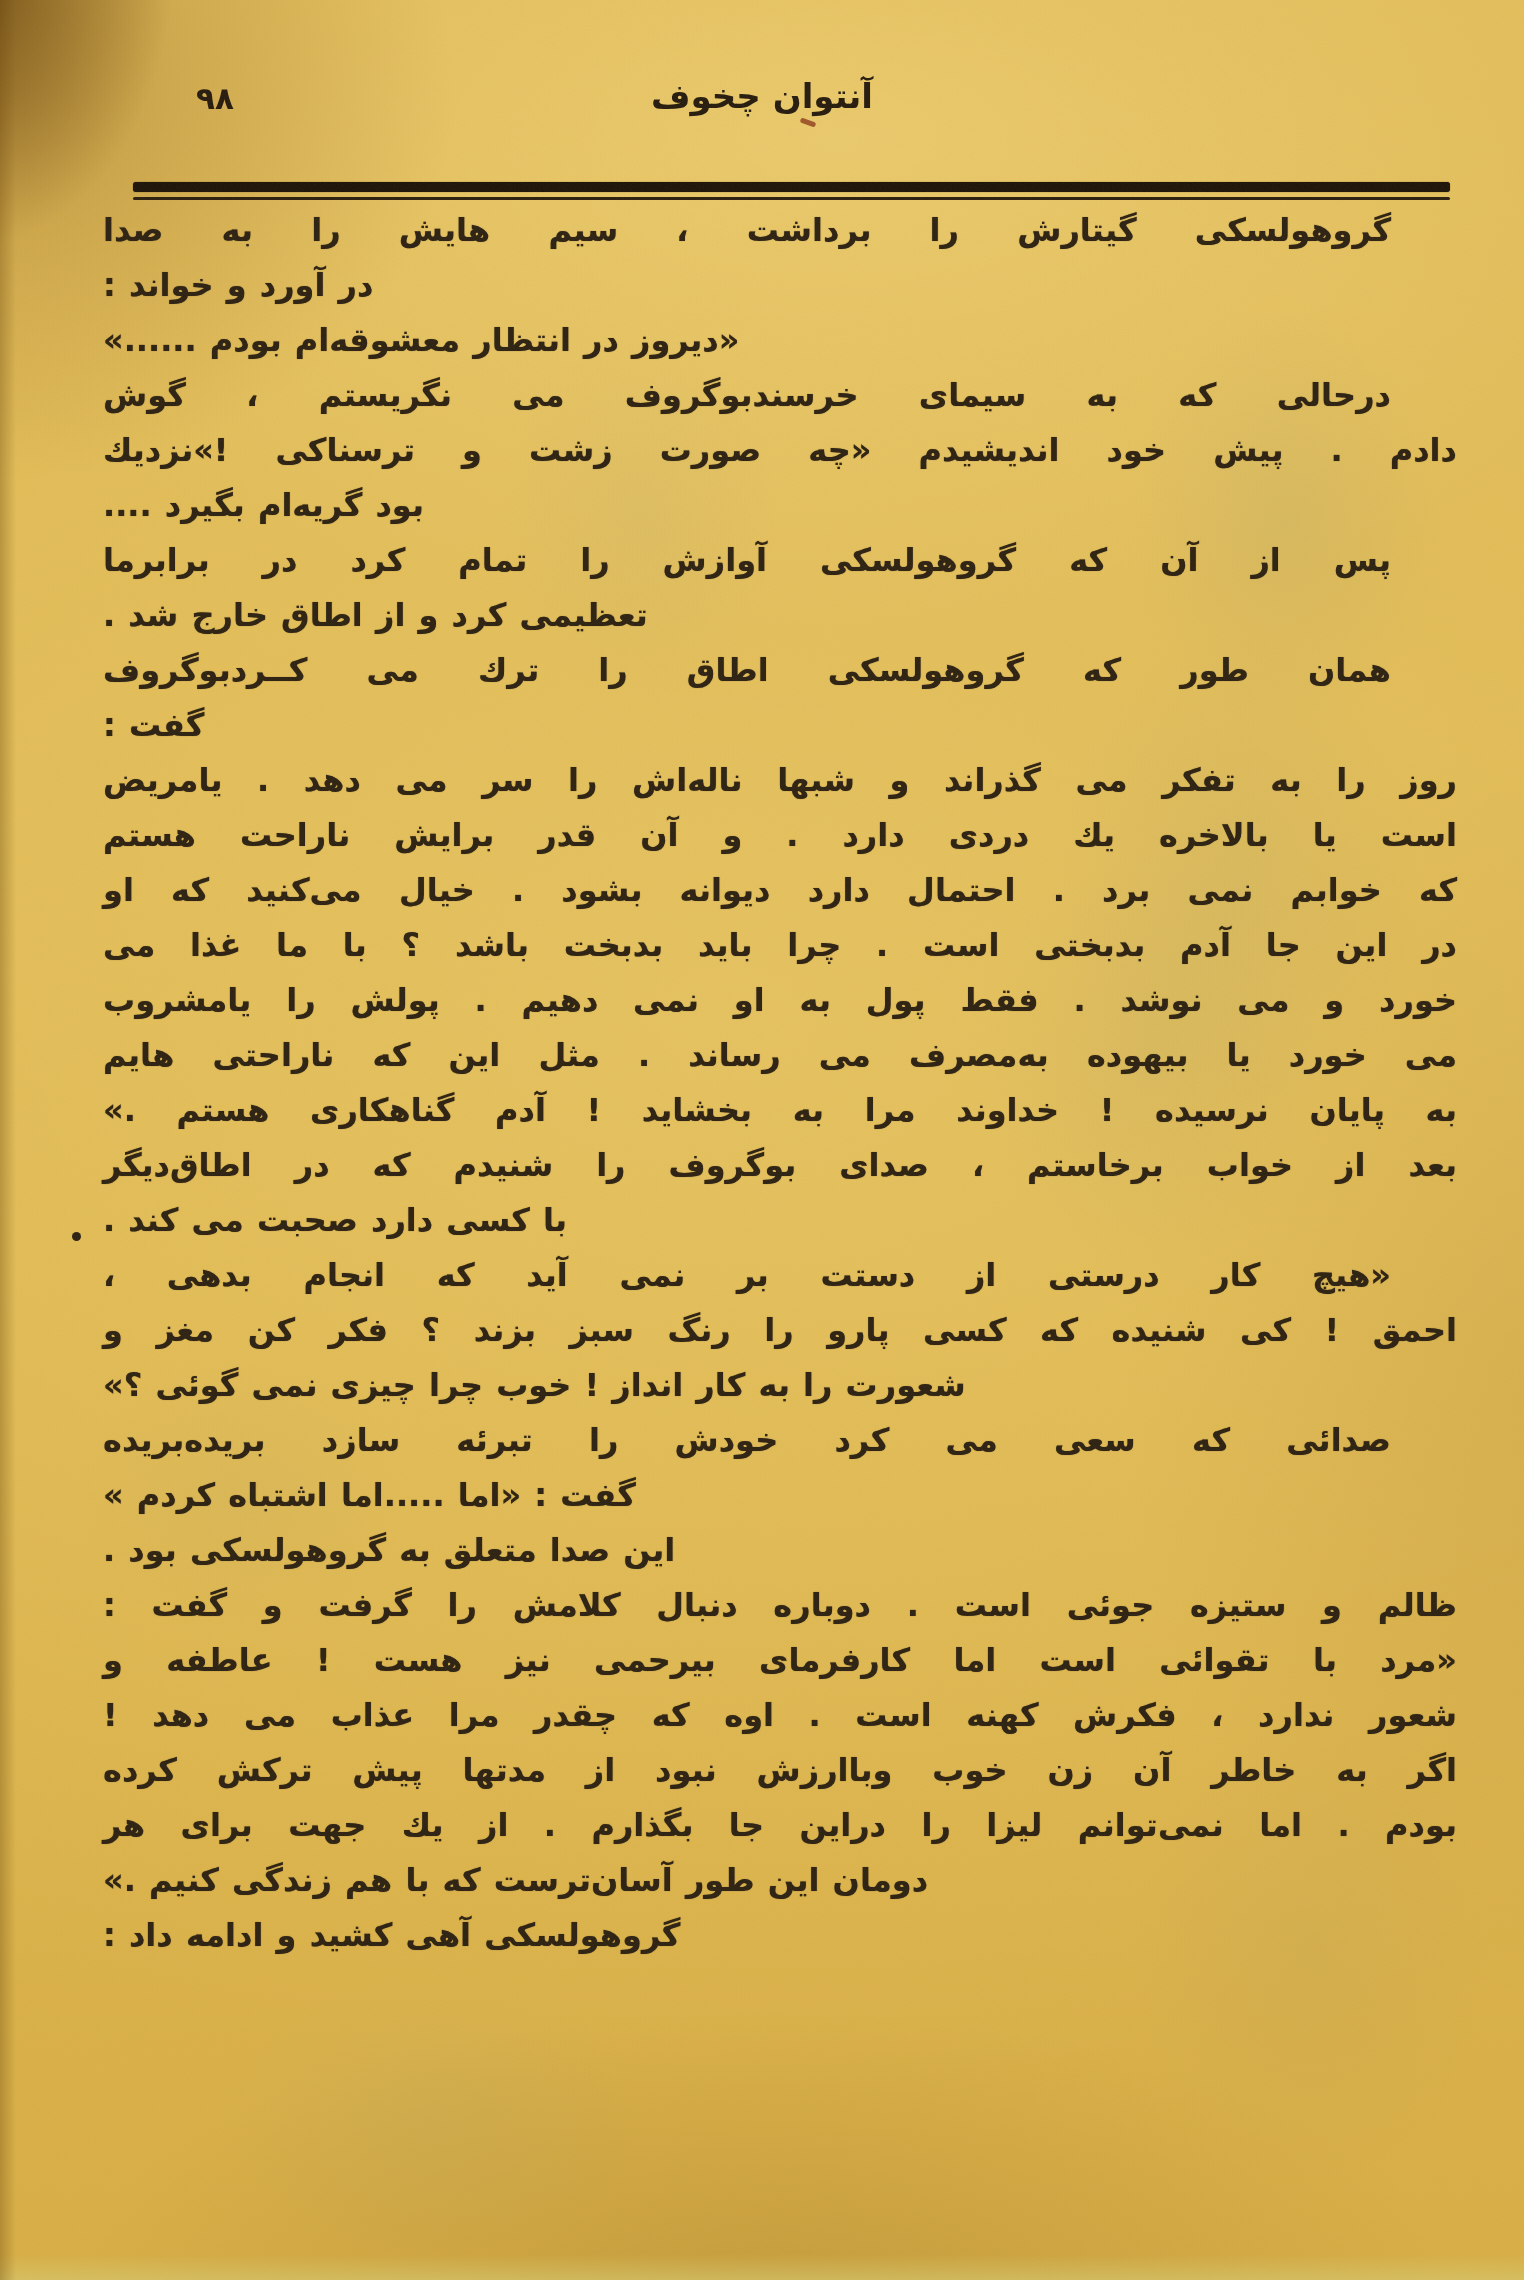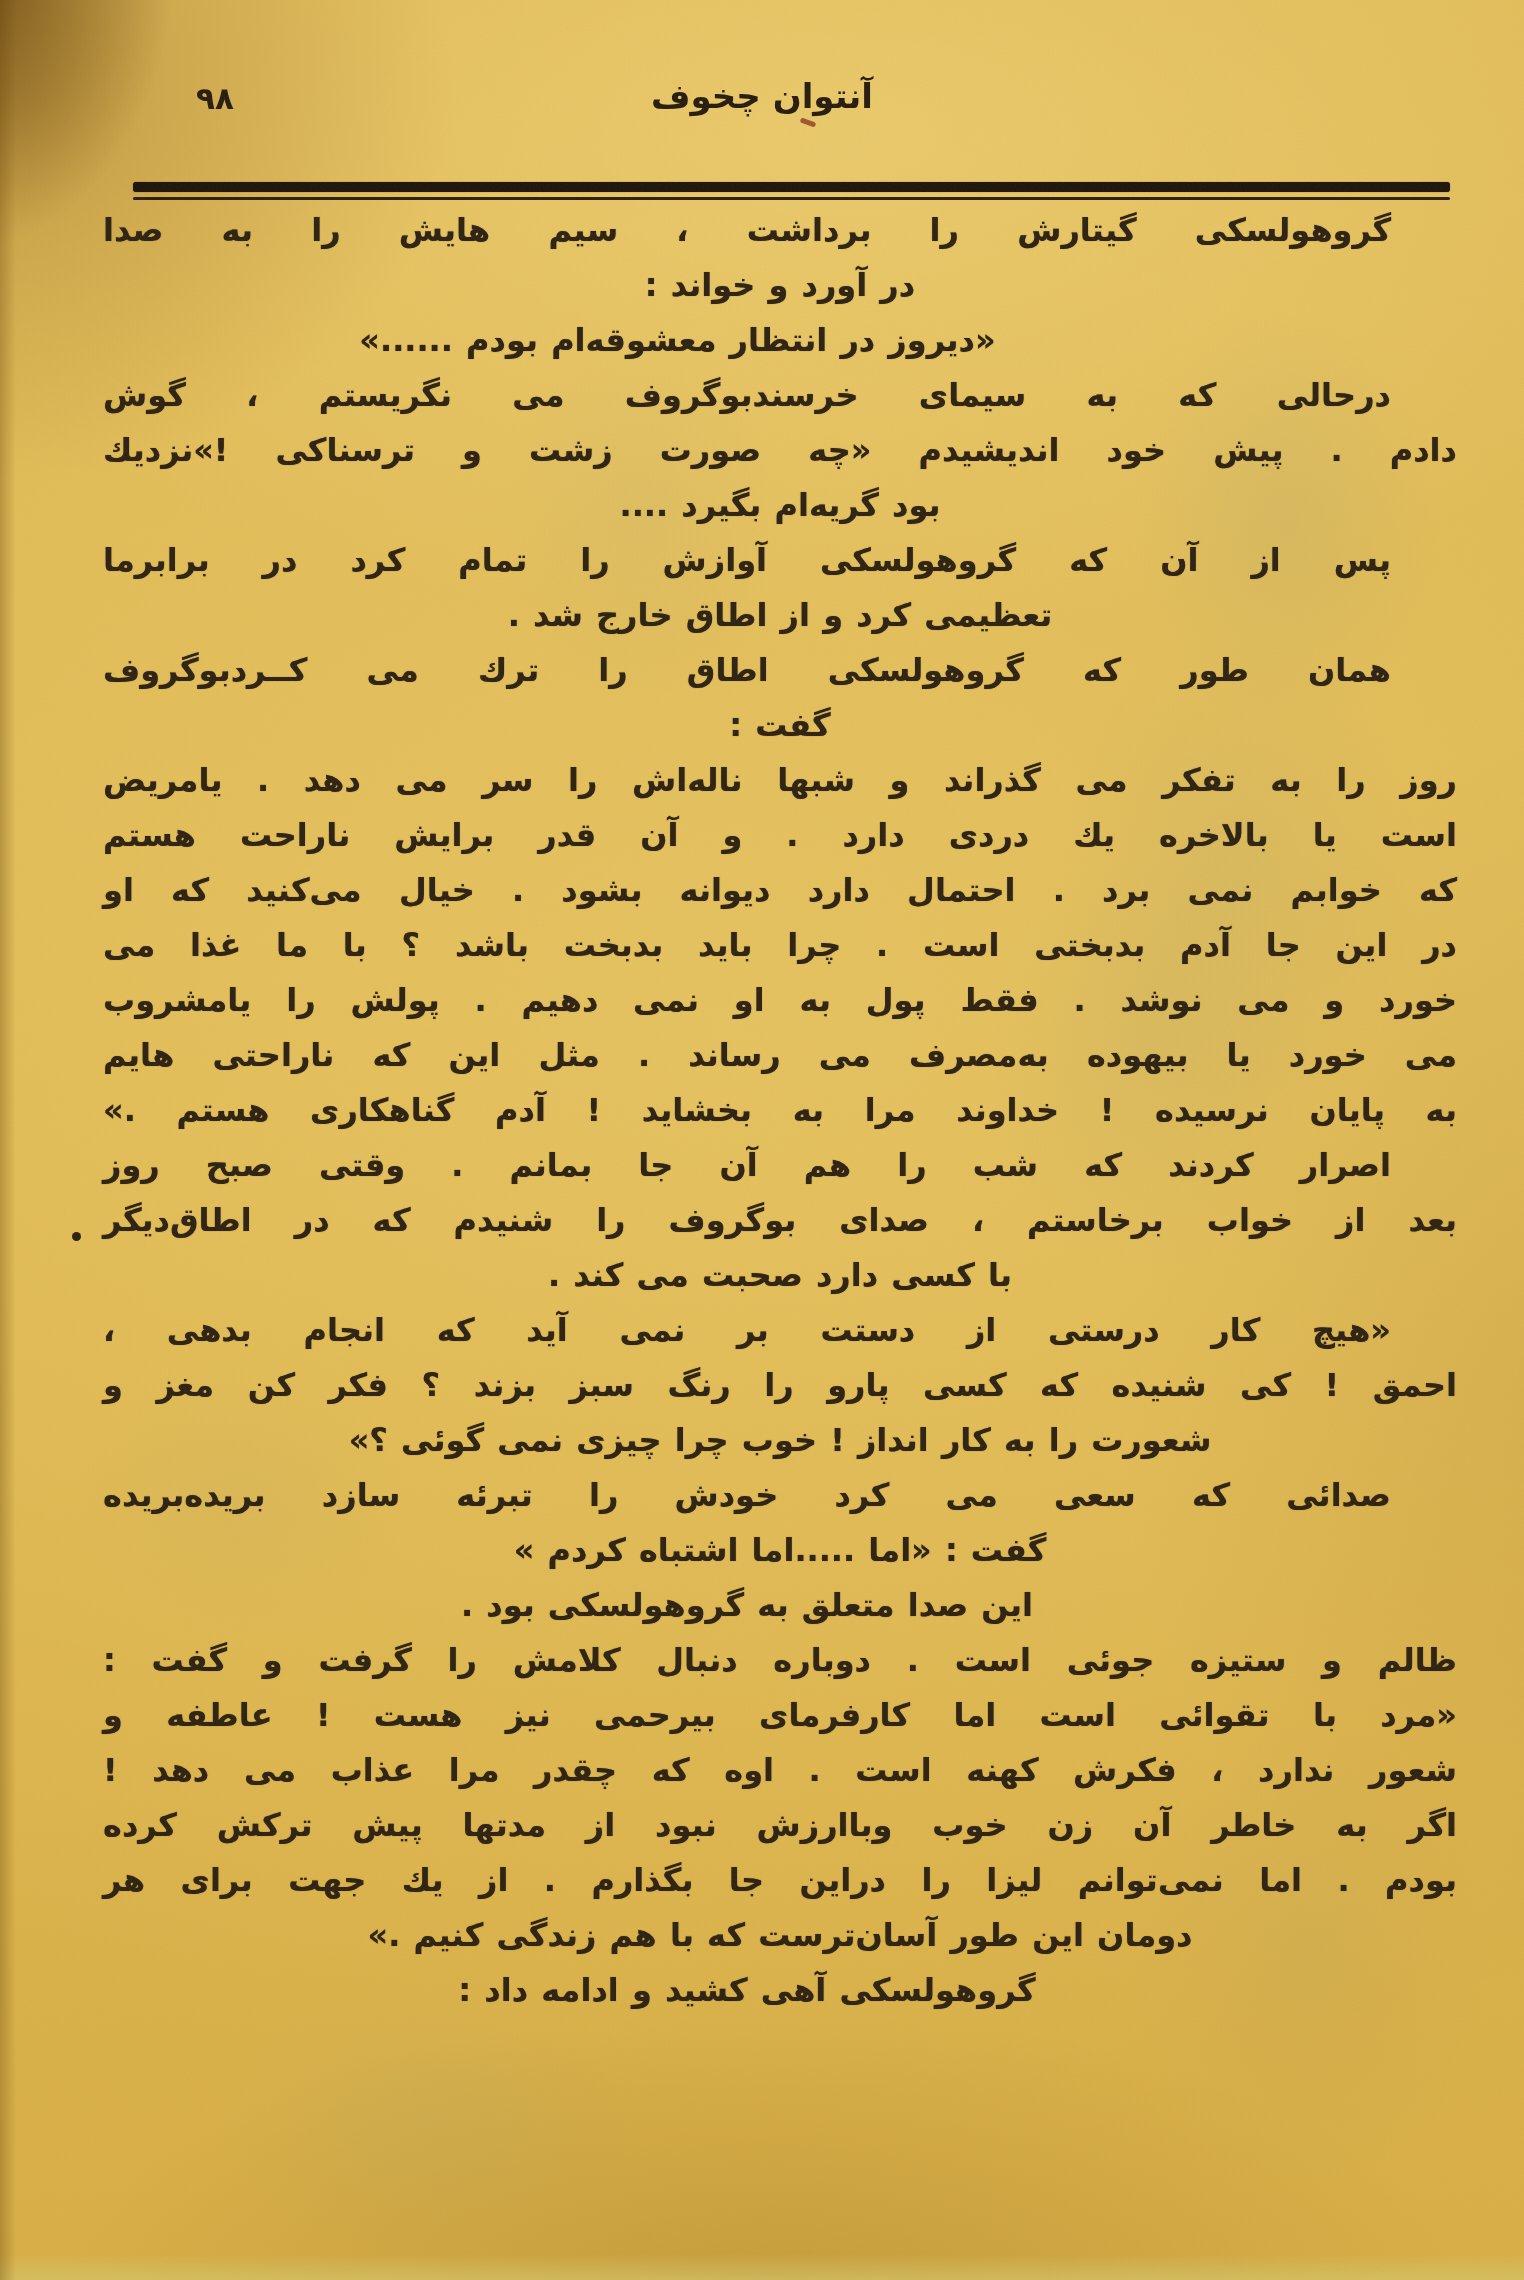--- a/index.html
+++ b/index.html
@@ -92,21 +92,21 @@
     top: 203px;
     right: 67px;
     left: 103px;
     z-index: 2;
   }
   .line {
     margin: 0;
     font-size: 32px;
     font-weight: 700;
     line-height: 55px;
-    text-align: center;
+    text-align: left;
     word-spacing: 2px;
     text-shadow: 0 0 1px rgba(43,32,18,0.55);
   }
   .line.justify {
     text-align: justify;
     text-align-last: justify;
   }
   .line.indent { padding-right: 66px; }
   .line.verse  { padding-right: 205px; }
   .speck-dot {
@@ -159,21 +159,20 @@
       <p class="line">تعظیمی کرد و از اطاق خارج شد .</p>
       <p class="line indent justify">همان طور که گروهولسکی اطاق را ترك می کــردبوگروف</p>
       <p class="line">گفت :</p>
       <p class="line justify">روز را به تفکر می گذراند و شبها ناله‌اش را سر می دهد . یامریض</p>
       <p class="line justify">است یا بالاخره یك دردی دارد . و آن قدر برایش ناراحت هستم</p>
       <p class="line justify">که خوابم نمی برد . احتمال دارد دیوانه بشود . خیال می‌کنید که او</p>
       <p class="line justify">در این جا آدم بدبختی است . چرا باید بدبخت باشد ؟ با ما غذا می</p>
       <p class="line justify">خورد و می نوشد . فقط پول به او نمی دهیم . پولش را یامشروب</p>
       <p class="line justify">می خورد یا بیهوده به‌مصرف می رساند . مثل این که ناراحتی هایم</p>
       <p class="line justify">به پایان نرسیده ! خداوند مرا به بخشاید ! آدم گناهکاری هستم .»</p>
-      <p class="line indent justify">اصرار کردند که شب را هم آن جا بمانم . وقتی صبح روز</p>
       <p class="line justify">بعد از خواب برخاستم ، صدای بوگروف را شنیدم که در اطاق‌دیگر</p>
       <p class="line">با کسی دارد صحبت می کند .</p>
       <p class="line indent justify">«هیچ کار درستی از دستت بر نمی آید که انجام بدهی ،</p>
       <p class="line justify">احمق ! کی شنیده که کسی پارو را رنگ سبز بزند ؟ فکر کن مغز و</p>
       <p class="line">شعورت را به کار انداز ! خوب چرا چیزی نمی گوئی ؟»</p>
       <p class="line indent justify">صدائی که سعی می کرد خودش را تبرئه سازد بریده‌بریده</p>
       <p class="line">گفت : «اما .....اما اشتباه کردم »</p>
       <p class="line indent">این صدا متعلق به گروهولسکی بود .</p>
       <p class="line justify">ظالم و ستیزه جوئی است . دوباره دنبال کلامش را گرفت و گفت :</p>
       <p class="line justify">«مرد با تقوائی است اما کارفرمای بیرحمی نیز هست ! عاطفه و</p>

